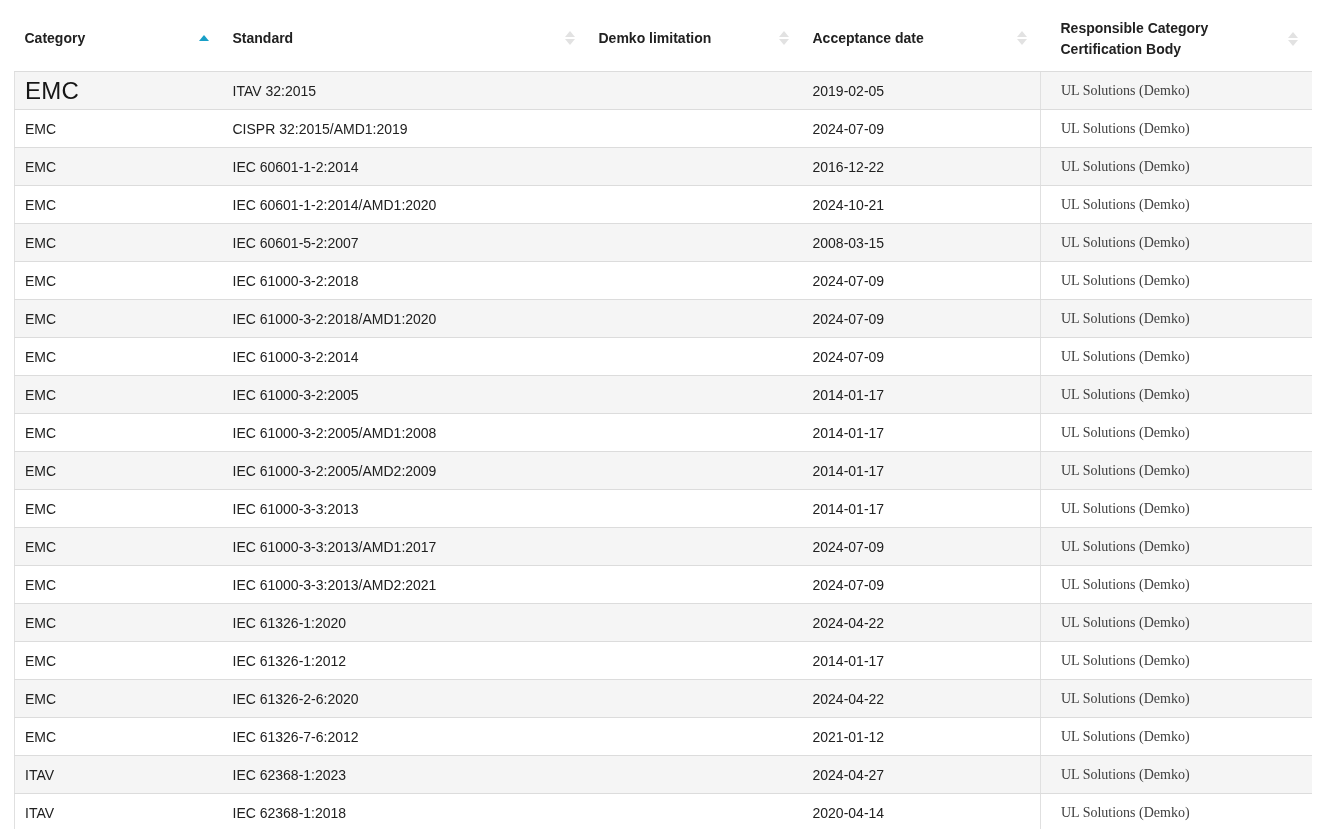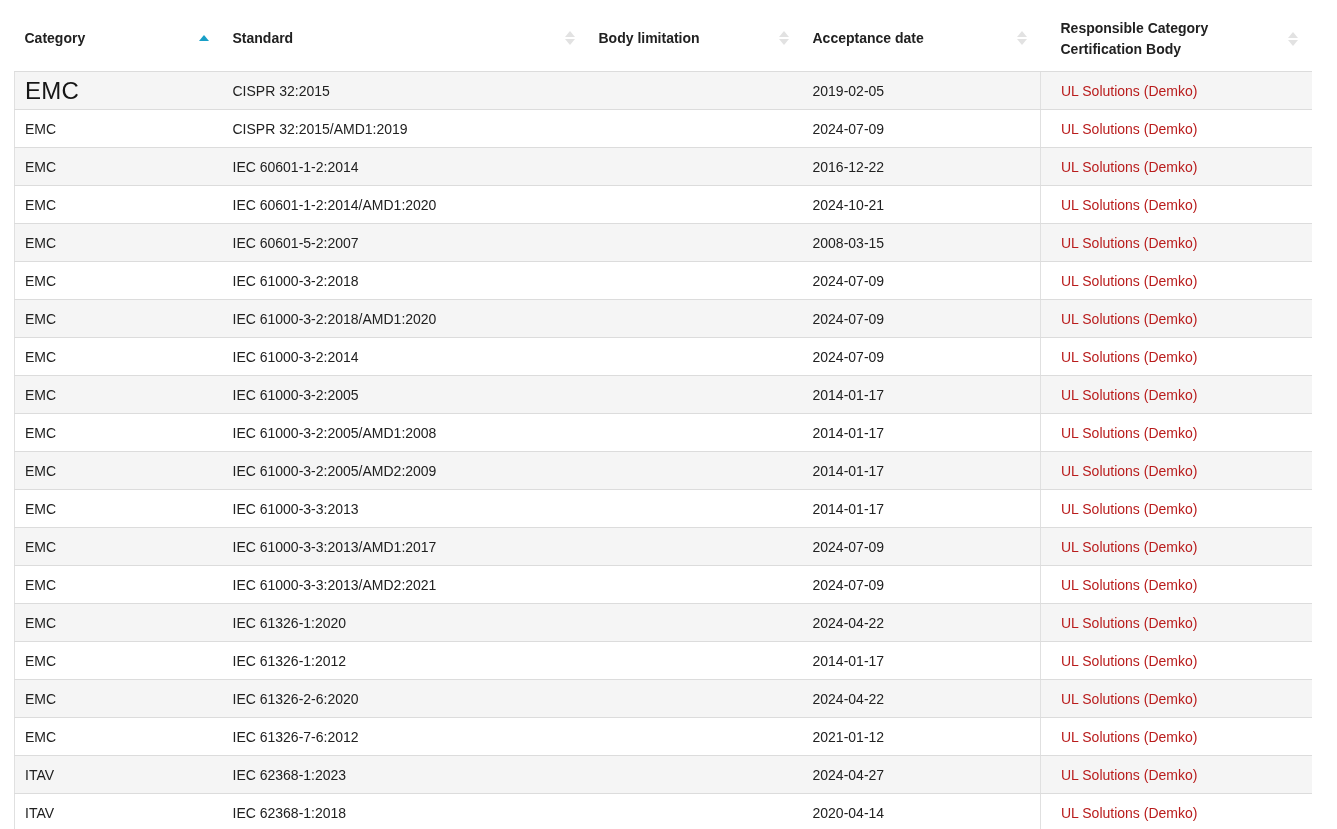--- a/index.html
+++ b/index.html
@@ -75,23 +75,24 @@
   tbody td:first-child { border-left: 1px solid #e0e0e0; margin-left: 47px; }
   tbody td:last-child  { border-left: 1px solid #e0e0e0; padding-left: 20px; }
 
   td.cat-lg {
     font-size: 24px;
     font-weight: 500;
     letter-spacing: 0.3px;
     color: #161616;
   }
   a.ncb-link {
-    color: #b91c1c;
+    color: #404040;
     text-decoration: none;
     cursor: pointer;
+    font-family: Liberation Serif, serif;
   }
 </style>
 </head>
 <body>
 
 <table class="standards">
   <colgroup>
     <col class="c-category">
     <col class="c-standard">
     <col class="c-scope">
@@ -112,21 +113,21 @@
         <div class="th-inner">
           <span class="th-label">Standard</span>
           <span class="sort-icon">
               <i class="tri up"></i>
               <i class="tri down"></i>
             </span>
         </div>
       </th>
       <th>
         <div class="th-inner">
-          <span class="th-label">Body limitation</span>
+          <span class="th-label">Demko limitation</span>
           <span class="sort-icon">
               <i class="tri up"></i>
               <i class="tri down"></i>
             </span>
         </div>
       </th>
       <th>
         <div class="th-inner">
           <span class="th-label">Acceptance date</span>
           <span class="sort-icon">
@@ -142,21 +143,21 @@
               <i class="tri up"></i>
               <i class="tri down"></i>
             </span>
         </div>
       </th>
     </tr>
   </thead>
   <tbody>
       <tr>
         <td class="cat-lg">EMC</td>
-        <td>CISPR 32:2015</td>
+        <td>ITAV 32:2015</td>
         <td></td>
         <td>2019-02-05</td>
         <td><a href="#" class="ncb-link">UL Solutions (Demko)</a></td>
       </tr>
       <tr>
         <td>EMC</td>
         <td>CISPR 32:2015/AMD1:2019</td>
         <td></td>
         <td>2024-07-09</td>
         <td><a href="#" class="ncb-link">UL Solutions (Demko)</a></td>

